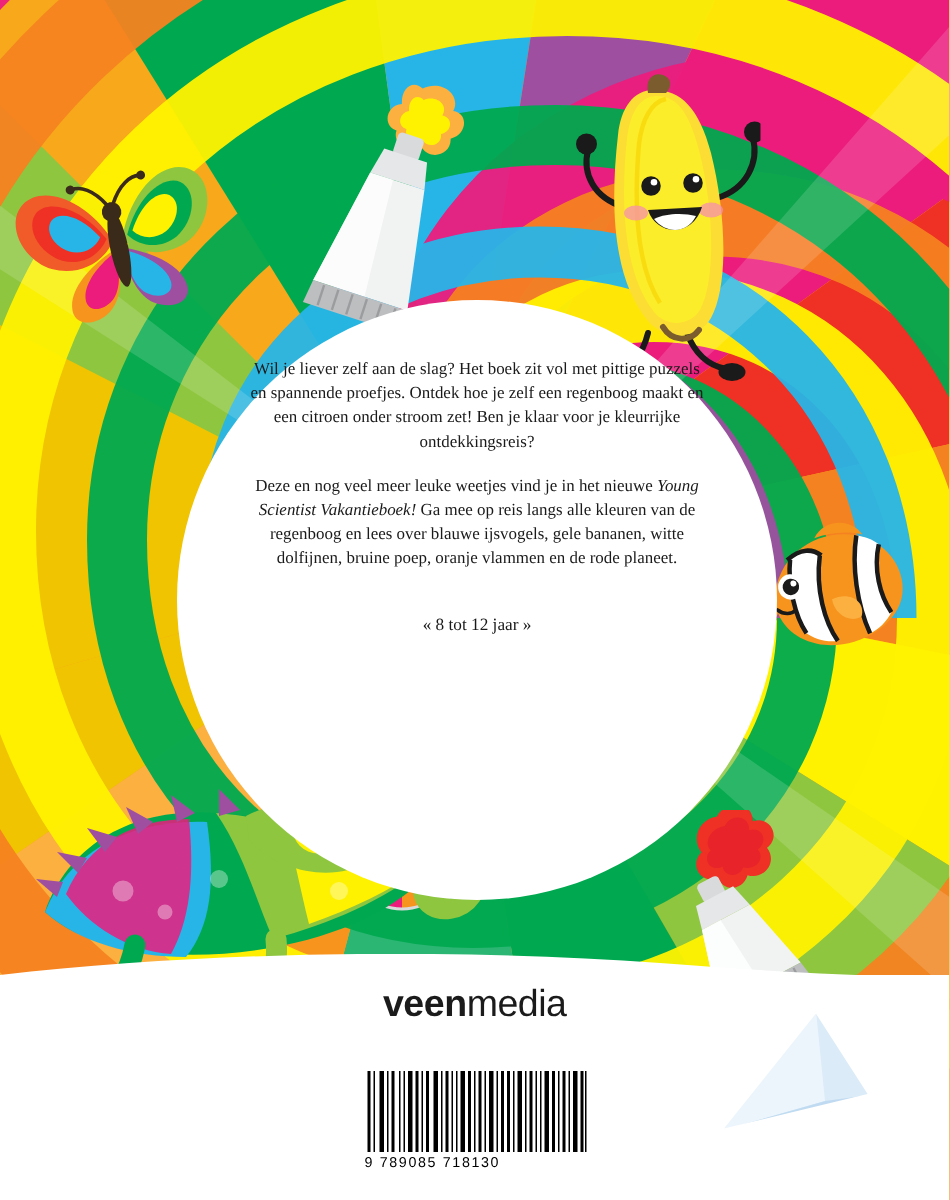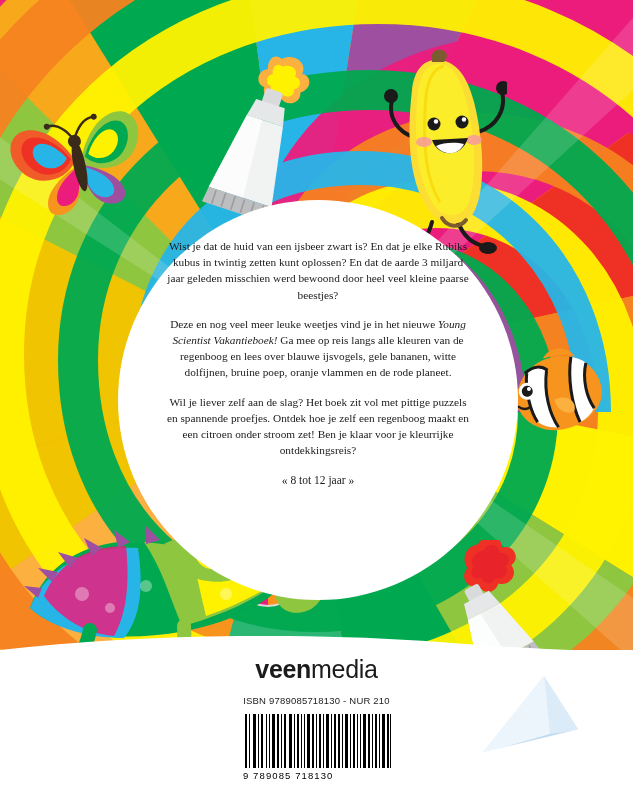--- a/index.html
+++ b/index.html
@@ -48,21 +48,21 @@
     font-size: 11.3px;
     line-height: 16.2px;
     display: flex;
     flex-direction: column;
     justify-content: flex-start;
   }
   .text-inner p {
     margin: 0 0 13px 0;
   }
   .text-inner p.age {
-    margin-top: 1px;
+    margin-top: 15px;
     font-size: 11.5px;
   }
   .text-inner em {
     font-style: italic;
   }
 
   .publisher {
     position: absolute;
     left: 0;
     right: 0;
@@ -421,37 +421,35 @@
 
   <svg class="art prism" style="z-index:75;" viewBox="0 0 120 90">
     <path d="M10,82 L74,2 L110,58 Z" fill="#d7e9f7" opacity="0.9"></path>
     <path d="M10,82 L74,2 L80,62 Z" fill="#eef6fc" opacity="0.95"></path>
     <path d="M10,82 L80,62 L110,58 Z" fill="#bcd9ef" opacity="0.9"></path>
     <path d="M10,82 L74,2 L110,58 Z" fill="none" stroke="#ffffff" stroke-width="2"></path>
   </svg>
 
   <div class="text-circle">
     <div class="text-inner">
-      <p>Wist je dat de huid van een ijsbeer zwart is? En dat je elke Rubiks kubus in twintig zetten kunt oplossen? En dat de aarde 3 miljard jaar geleden misschien werd bewoond door heel veel kleine paarse beestjes?</p>
+      <p>Wil je liever zelf aan de slag? Het boek zit vol met pittige puzzels en spannende proefjes. Ontdek hoe je zelf een regenboog maakt en een citroen onder stroom zet! Ben je klaar voor je kleurrijke ontdekkingsreis?</p>
       <p><span>Deze en nog veel meer leuke weetjes vind je in het nieuwe </span><em>Young Scientist Vakantieboek!</em><span> Ga mee op reis langs alle kleuren van de regenboog en lees over blauwe ijsvogels, gele bananen, witte dolfijnen, bruine poep, oranje vlammen en de rode planeet.</span></p>
-      <p>Wil je liever zelf aan de slag? Het boek zit vol met pittige puzzels en spannende proefjes. Ontdek hoe je zelf een regenboog maakt en een citroen onder stroom zet! Ben je klaar voor je kleurrijke ontdekkingsreis?</p>
       <p class="age">« 8 tot 12 jaar »</p>
     </div>
   </div>
 
   <svg class="art" style="left:0;top:636px;z-index:55;" width="633" height="164" viewBox="0 0 633 164">
     <path d="M0,14 L633,14 L633,164 L0,164 Z" fill="#ffffff"></path>
     <path d="M0,14 C140,-2 300,-4 440,6 C520,12 580,16 633,14 L633,30 L0,30 Z" fill="#ffffff"></path>
   </svg>
 
   <div class="publisher">
     <span class="bold">veen</span><span class="light">media</span>
   </div>
 
-  <div class="isbn-line">ISBN 9789085718130 - NUR 210</div>
 
   <div class="barcode-box">
     <div class="barcode-bars">
       <i style="left:2px;width:2px"></i>
         <i style="left:6px;width:1px"></i>
       <i style="left:10px;width:3px"></i>
         <i style="left:15px;width:1px"></i>
       <i style="left:18px;width:2px"></i>
         <i style="left:23px;width:1px"></i>
       <i style="left:26px;width:1px"></i>

